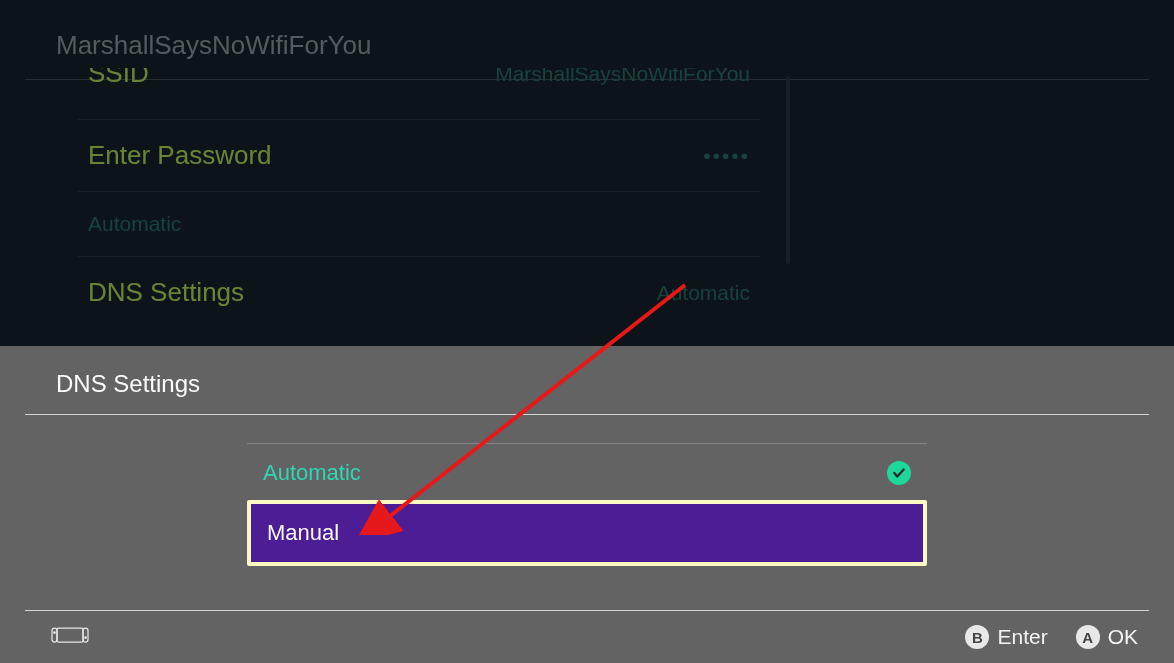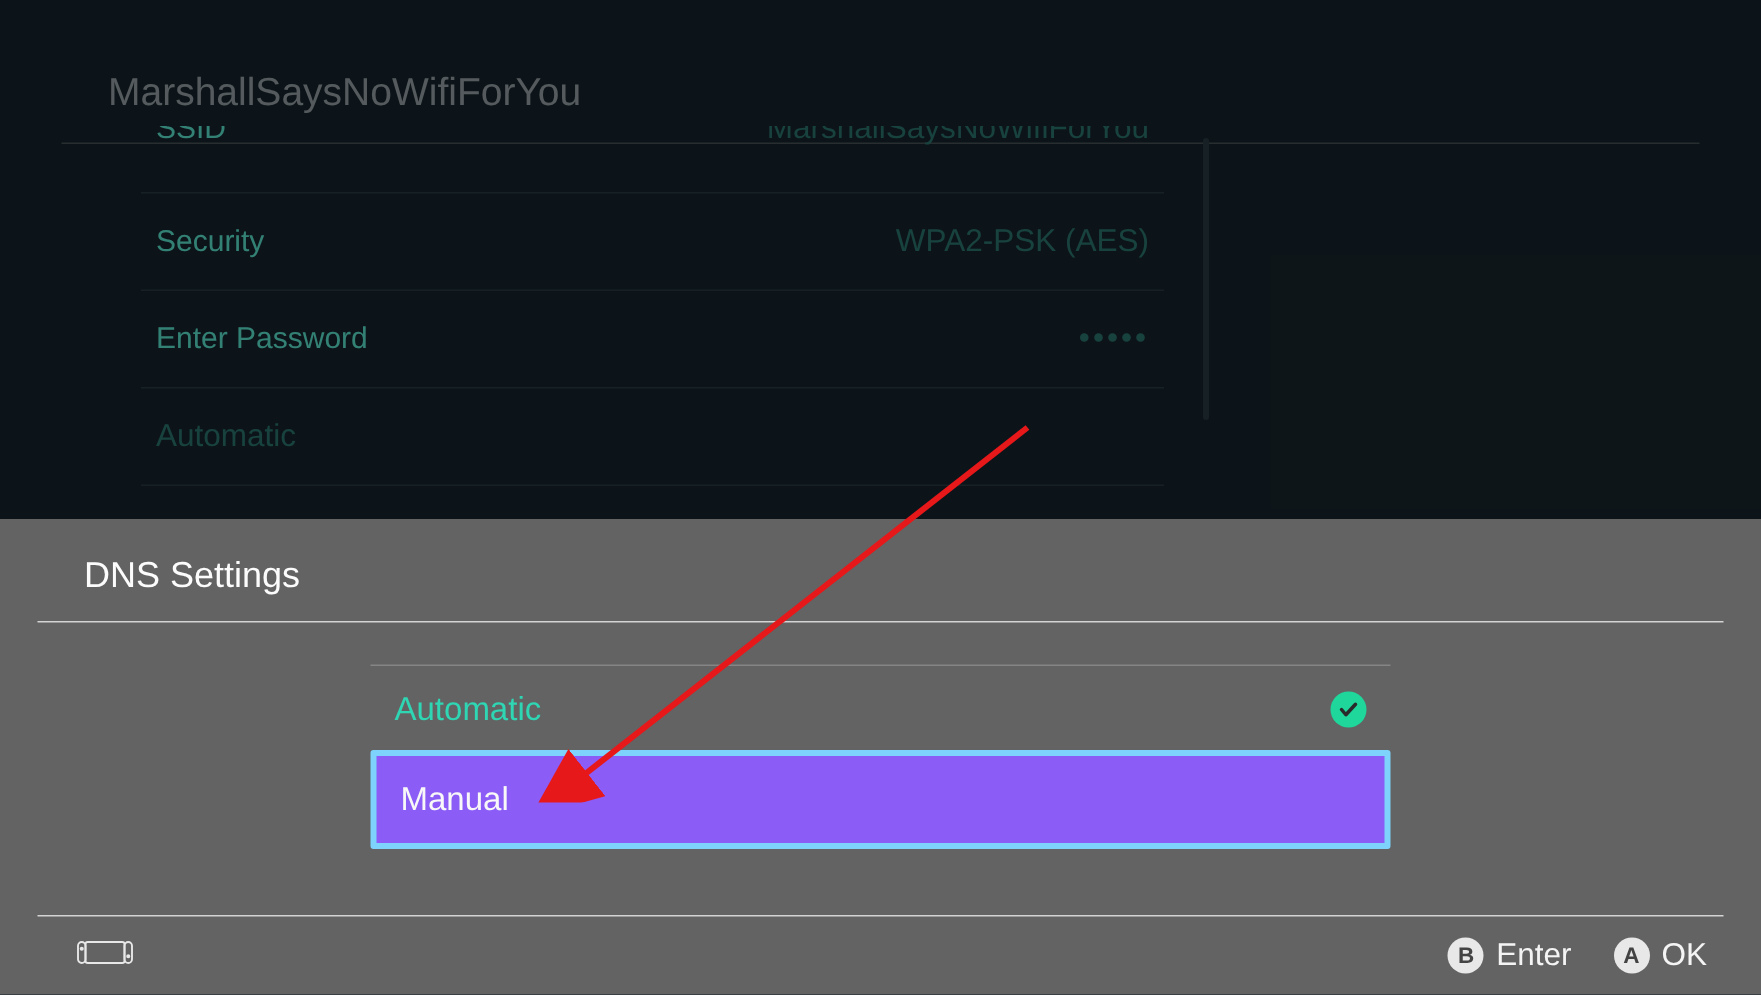--- a/index.html
+++ b/index.html
@@ -17,21 +17,21 @@
       overflow: hidden;
     }
     
     
     .bg-screen {
       position: absolute;
       top: 0;
       left: 0;
       right: 0;
       bottom: 0;
-      padding: 16px;
+      padding: 0;
     }
     
     .bg-title {
       color: #9aa5a9;
       font-size: 26px;
       font-weight: 300;
       padding: 30px 56px 18px;
     }
     
     .bg-divider {
@@ -58,22 +58,22 @@
     
     .bg-row {
       display: flex;
       justify-content: space-between;
       align-items: center;
       padding: 20px 10px;
       border-bottom: 1px solid #2a3b42;
     }
     
     .bg-row-label {
-      color: #5eead4;
-      font-size: 20px;
+      color: #bef264;
+      font-size: 26px;
       font-weight: 300;
     }
     
     .bg-row-value {
       color: #2d7872;
       font-size: 21px;
       font-weight: 300;
     }
     
     .bg-row-value.dots {
@@ -153,23 +153,23 @@
       display: flex;
       align-items: center;
       justify-content: center;
     }
     .option-row .check svg {
       width: 14px;
       height: 14px;
     }
     
     .option-row.highlighted {
-      border: 4px solid #7dd3fc;
+      border: 4px solid #fef9c3;
       border-radius: 2px;
-      background: #8b5cf6;
+      background: #4c1d95;
       color: #f8f8f8;
       padding: 16px 16px;
       margin-top: -2px;
     }
     
     .bottom-divider {
       position: absolute;
       left: 25px;
       right: 25px;
       bottom: 52px;
@@ -234,24 +234,20 @@
 <div class="bg-screen">
   <div class="bg-title">MarshallSaysNoWifiForYou</div>
   <hr class="bg-divider">
   <div class="bg-content">
 
     <div class="bg-row truncated-top">
       <span class="bg-row-label">SSID</span>
       <span class="bg-row-value">MarshallSaysNoWifiForYou</span>
     </div>
 
-    <div class="bg-row">
-      <span class="bg-row-label">Security</span>
-      <span class="bg-row-value">WPA2-PSK (AES)</span>
-    </div>
 
     <div class="bg-row">
       <span class="bg-row-label">Enter Password</span>
       <span class="bg-row-value dots">•••••</span>
     </div>
 
     <div class="bg-row">
       <span class="bg-row-value">Automatic</span>
     </div>
 

